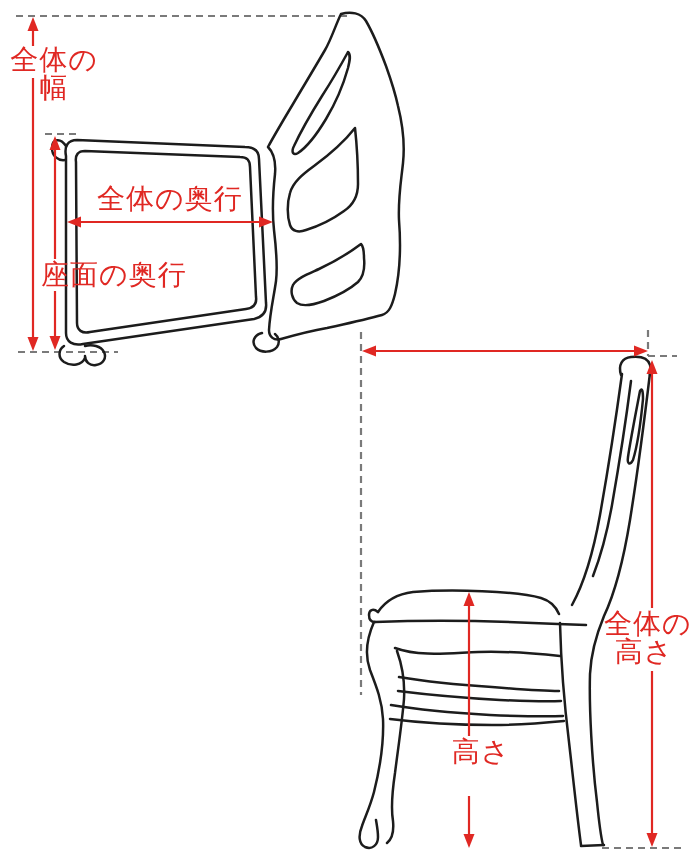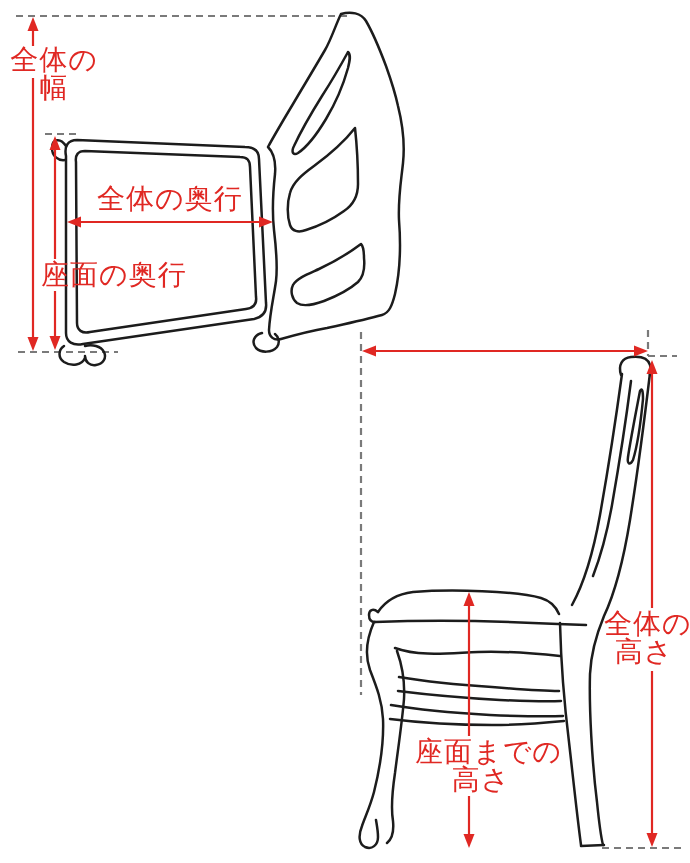--- a/index.html
+++ b/index.html
@@ -159,17 +159,16 @@
     <div>座面の奥行</div>
   </div>
 
 
   <div class="lbl" style="left:604px;top:610px;width:80px;">
     <div>全体の</div>
     <div>高さ</div>
   </div>
 
   <div class="lbl" style="left:415px;top:738px;width:132px;">
-    <div>座面までの</div>
     <div>高さ</div>
   </div>
 
 </div>
 
 </body></html>

